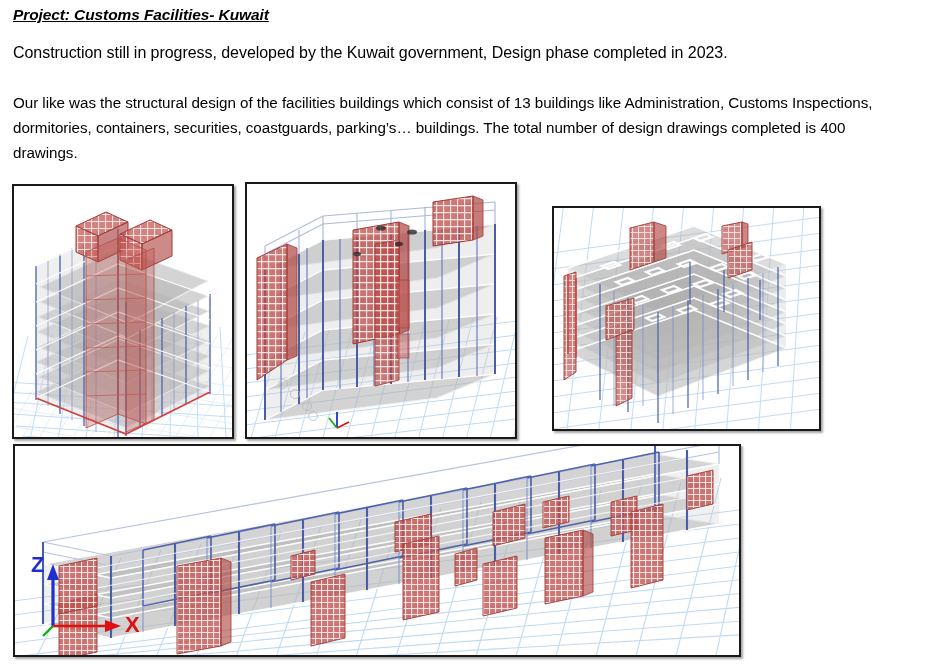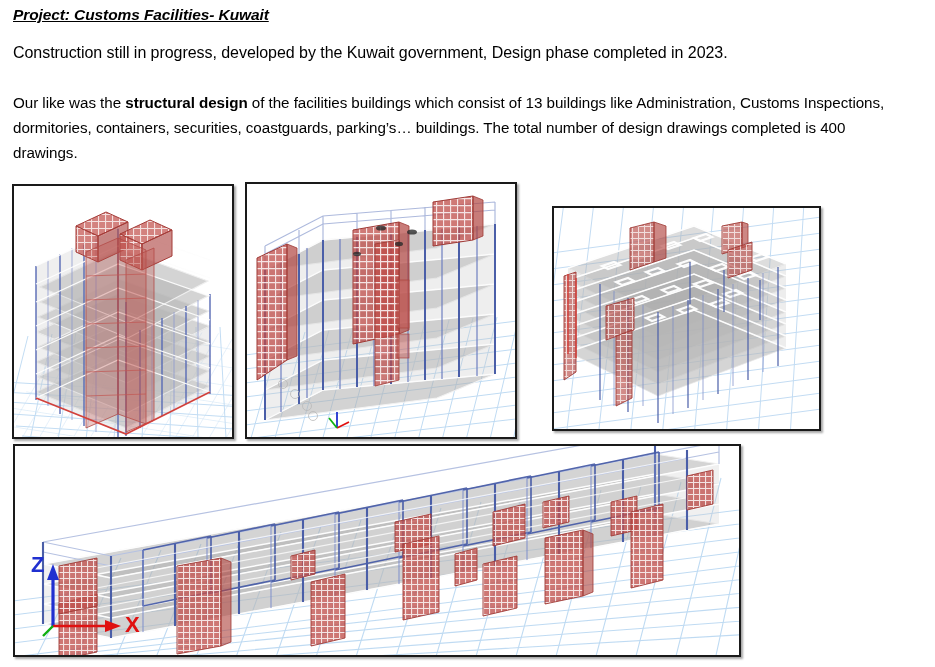--- a/index.html
+++ b/index.html
@@ -15,21 +15,21 @@
     letter-spacing:-0.1px;white-space:nowrap;font-style:italic;
   }
   #para-1{
     position:absolute;left:13px;top:44px;
     font-size:16px;white-space:nowrap;letter-spacing:-0.05px;
   }
   #para-2{
     position:absolute;left:13px;top:90px;width:900px;
     font-size:15.2px;line-height:25px;letter-spacing:-0.05px;
   }
-  #para-2 b{font-weight:bold;}
+  #para-2 b{font-weight:normal;}
 
   
   .panel{
     position:absolute;background:#ffffff;
     border:2.5px solid #1a1a1a;
     box-shadow:2px 2px 2px rgba(0,0,0,.35);
     overflow:hidden;
   }
   #panel-1{left:12px;top:184px;width:218px;height:251px;}
   #panel-2{left:245px;top:182px;width:268px;height:253px;}

